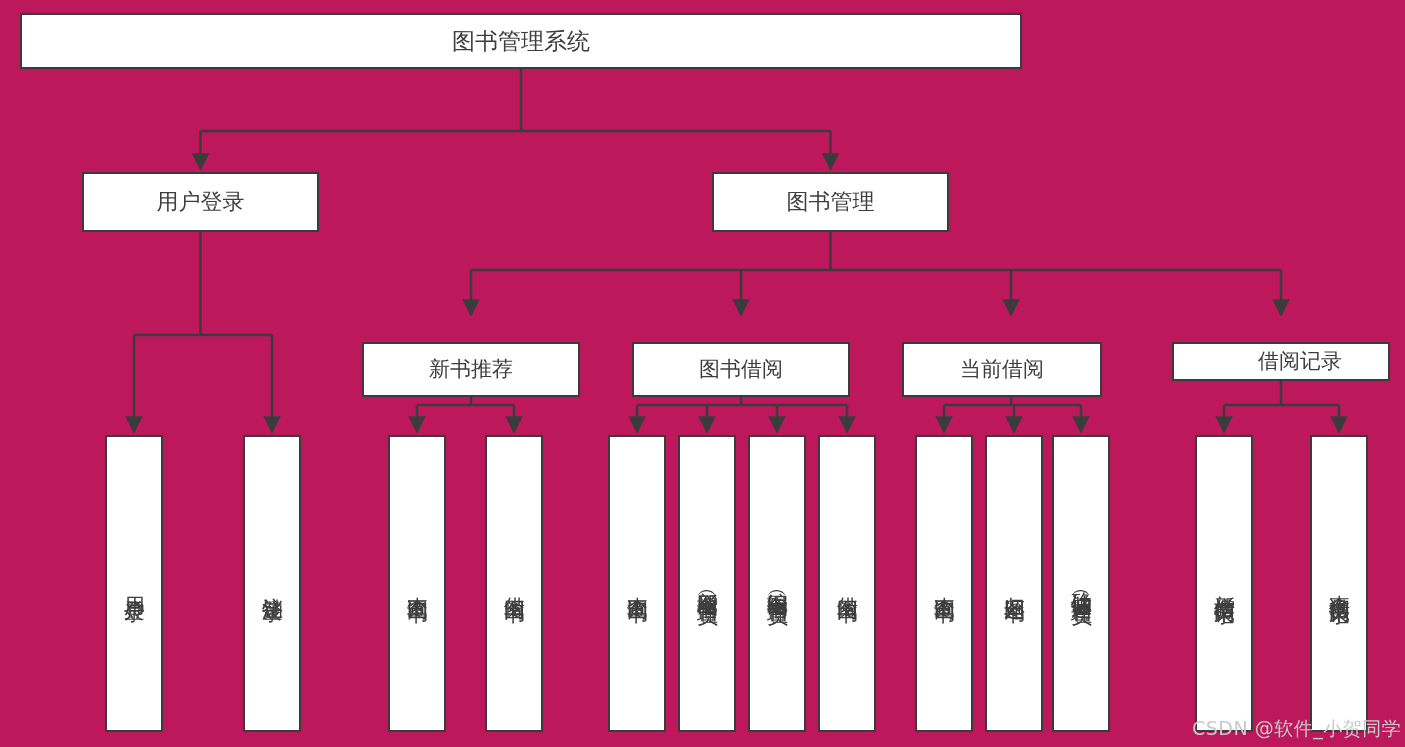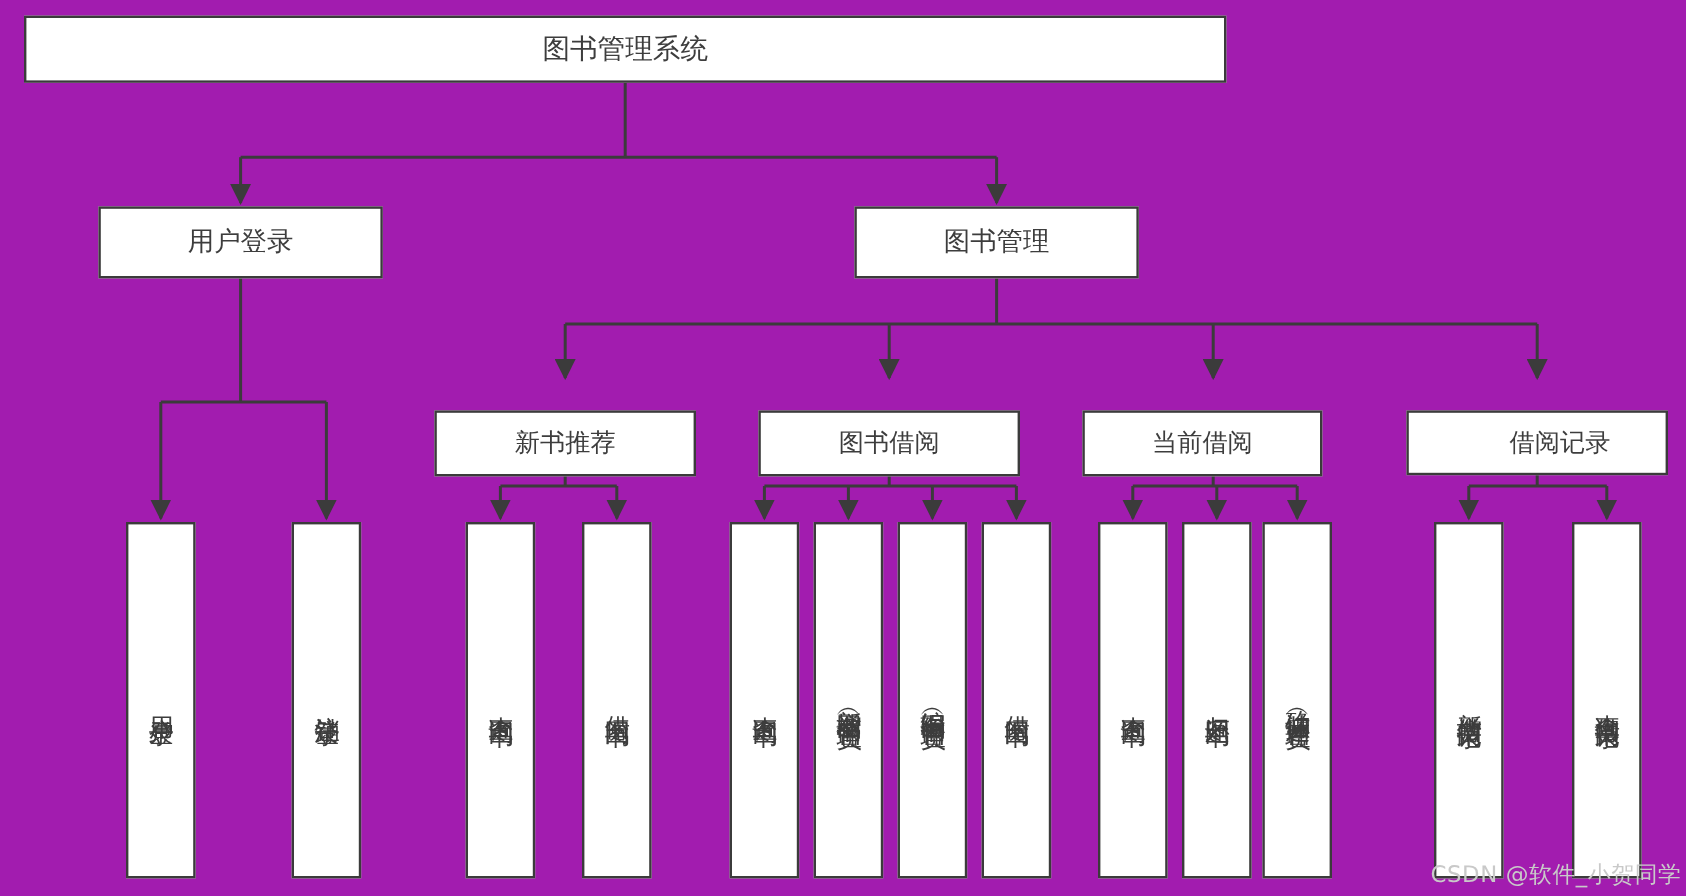--- a/index.html
+++ b/index.html
@@ -8,21 +8,21 @@
     padding: 0;
     background: #ffffff;
   }
   body {
     font-family: "DejaVu Sans", "Liberation Sans", sans-serif;
   }
   #canvas {
     position: relative;
     width: 1405px;
     height: 747px;
-    background: #a21caf;
+    background: #be185d;
     overflow: hidden;
   }
   #edges {
     position: absolute;
     left: 0;
     top: 0;
     width: 1405px;
     height: 747px;
     pointer-events: none;
   }
@@ -123,21 +123,21 @@
       </div>
       <div class="node level2" style="left: 362px; top: 318px; width: 218px; height: 55px;">
         <span class="lbl">新书推荐</span>
       </div>
       <div class="node level2" style="left: 632px; top: 318px; width: 218px; height: 55px;">
         <span class="lbl">图书借阅</span>
       </div>
       <div class="node level2" style="left: 902px; top: 318px; width: 200px; height: 55px;">
         <span class="lbl">当前借阅</span>
       </div>
-      <div class="node level2" style="left: 1172px; top: 318px; width: 218px; height: 54px; padding-left: 38px;">
+      <div class="node level2" style="left: 1172px; top: 318px; width: 218px; height: 39px; padding-left: 38px;">
         <span class="lbl">借阅记录</span>
       </div>
       <div class="node leaf" style="left: 105px; top: 435px; width: 58px; height: 297px;">
         <span class="lbl">用户登录</span>
       </div>
       <div class="node leaf" style="left: 243px; top: 435px; width: 58px; height: 297px;">
         <span class="lbl">注销登录</span>
       </div>
       <div class="node leaf" style="left: 388px; top: 435px; width: 58px; height: 297px;">
         <span class="lbl">查询图书</span>

